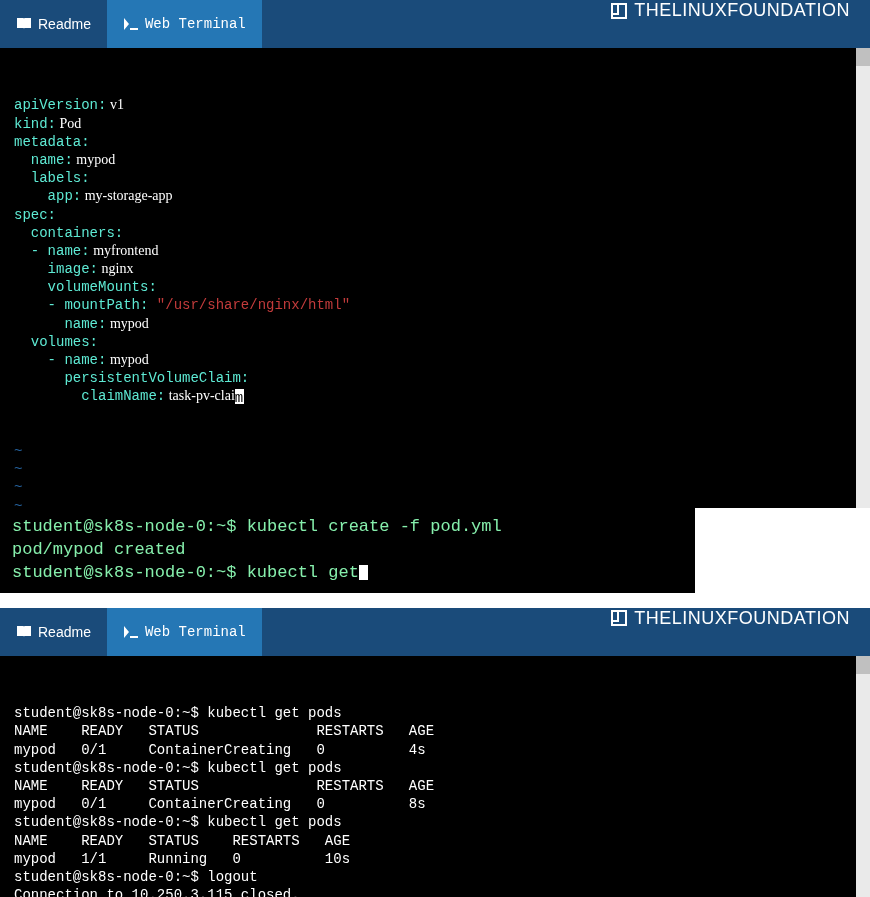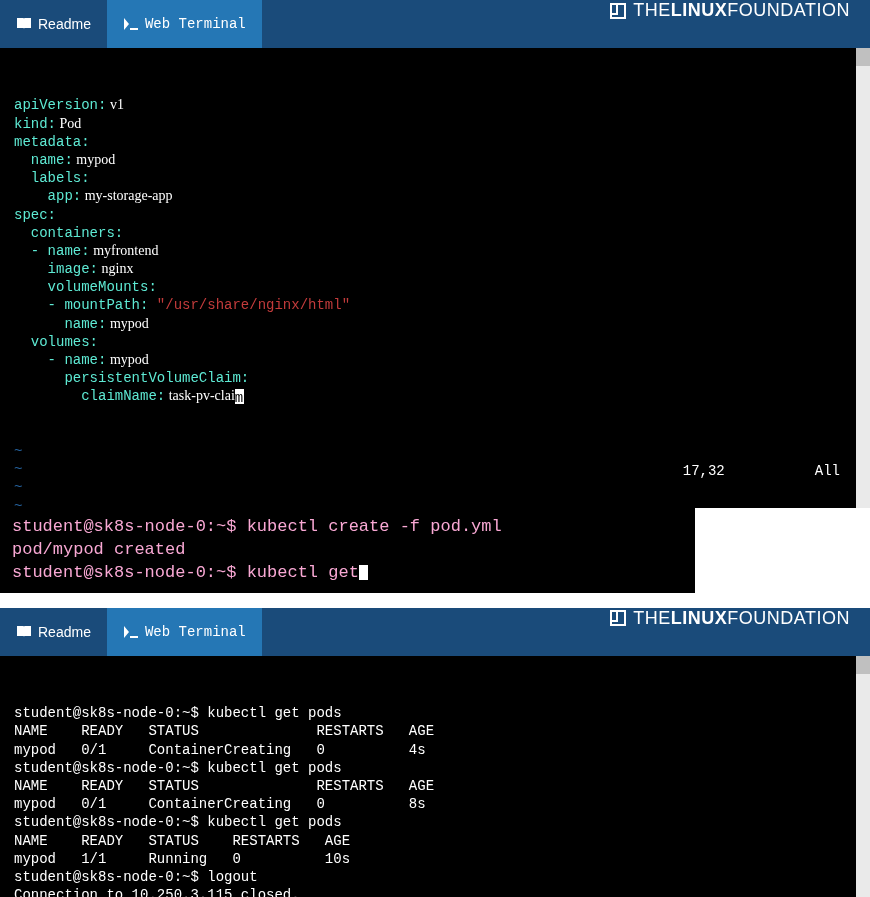--- a/index.html
+++ b/index.html
@@ -38,21 +38,21 @@
       padding-right: 20px;
       color: #fff;
       font-size: 18px;
       letter-spacing: 0.5px;
       display: flex;
       align-items: center;
     }
     .logo-text {
       font-weight: 300;
     }
-    .logo-text .bold { font-weight: 700; }
+    .logo-text .bold { font-weight: 400; }
     .logo-icon {
       margin-right: 6px;
       display: inline-flex;
     }
     .terminal-pane {
       background: #000;
       color: #fff;
       font-family: "Courier New", monospace;
       font-size: 14px;
       line-height: 1.3;
@@ -89,21 +89,21 @@
     .cursor {
       background: #fff;
       color: #000;
       display: inline-block;
       width: 9px;
       height: 15px;
       vertical-align: middle;
     }
     .middle-terminal {
       background: #000;
-      color: #f9a8d4;
+      color: #86efac;
       font-family: "Courier New", monospace;
       font-size: 17px;
       line-height: 1.35;
       padding: 8px 12px;
       width: 695px;
       white-space: pre;
     }
     .middle-gap {
       height: 15px;
       background: #fff;
@@ -135,23 +135,20 @@
           <path fill="none" stroke="#fff" stroke-width="2" d="M2 2h14v14H2z M2 12h6V2"></path>
         </svg>
     </span>
     <span class="logo-text"><span>THE</span><span class="bold">LINUX</span><span>FOUNDATION</span></span>
   </div>
 </div>
 
 <div class="terminal-pane with-scrollbar" style="height:460px;">
   <div id="yaml-content"><div><span class="key">apiVersion:</span><span class="val-white"> v1</span></div><div><span class="key">kind:</span><span class="val-white"> Pod</span></div><div><span class="key">metadata:</span></div><div><span class="key">&nbsp;&nbsp;name:</span><span class="val-white"> mypod</span></div><div><span class="key">&nbsp;&nbsp;labels:</span></div><div><span class="key">&nbsp;&nbsp;&nbsp;&nbsp;app:</span><span class="val-white"> my-storage-app</span></div><div><span class="key">spec:</span></div><div><span class="key">&nbsp;&nbsp;containers:</span></div><div><span class="key">&nbsp;&nbsp;-&nbsp;name:</span><span class="val-white"> myfrontend</span></div><div><span class="key">&nbsp;&nbsp;&nbsp;&nbsp;image:</span><span class="val-white"> nginx</span></div><div><span class="key">&nbsp;&nbsp;&nbsp;&nbsp;volumeMounts:</span></div><div><span class="key">&nbsp;&nbsp;&nbsp;&nbsp;-&nbsp;mountPath:</span><span class="val-red"> "/usr/share/nginx/html"</span></div><div><span class="key">&nbsp;&nbsp;&nbsp;&nbsp;&nbsp;&nbsp;name:</span><span class="val-white"> mypod</span></div><div><span class="key">&nbsp;&nbsp;volumes:</span></div><div><span class="key">&nbsp;&nbsp;&nbsp;&nbsp;-&nbsp;name:</span><span class="val-white"> mypod</span></div><div><span class="key">&nbsp;&nbsp;&nbsp;&nbsp;&nbsp;&nbsp;persistentVolumeClaim:</span></div><div><span class="key">&nbsp;&nbsp;&nbsp;&nbsp;&nbsp;&nbsp;&nbsp;&nbsp;claimName:</span><span class="val-white"> task-pv-clai</span><span class="cursor" style="color:#000;">m</span></div></div>
   <div id="tilde-content"><div class="tilde">~</div><div class="tilde">~</div><div class="tilde">~</div><div class="tilde">~</div></div>
-  <div class="vim-status">
-    <span style="margin-right:90px;">17,32</span><span>All</span>
-  </div>
   <div class="scrollbar-track">
     <div class="scrollbar-thumb" style="top:0;height:18px;"></div>
   </div>
 </div>
 
 <div class="middle-terminal"><span>student@sk8s-node-0:~$ </span><span>kubectl create -f pod.yml</span>
 <span>pod/mypod created</span>
 <span>student@sk8s-node-0:~$ </span><span>kubectl get</span><span class="cursor"></span></div>
 
 <div class="middle-gap"></div>

